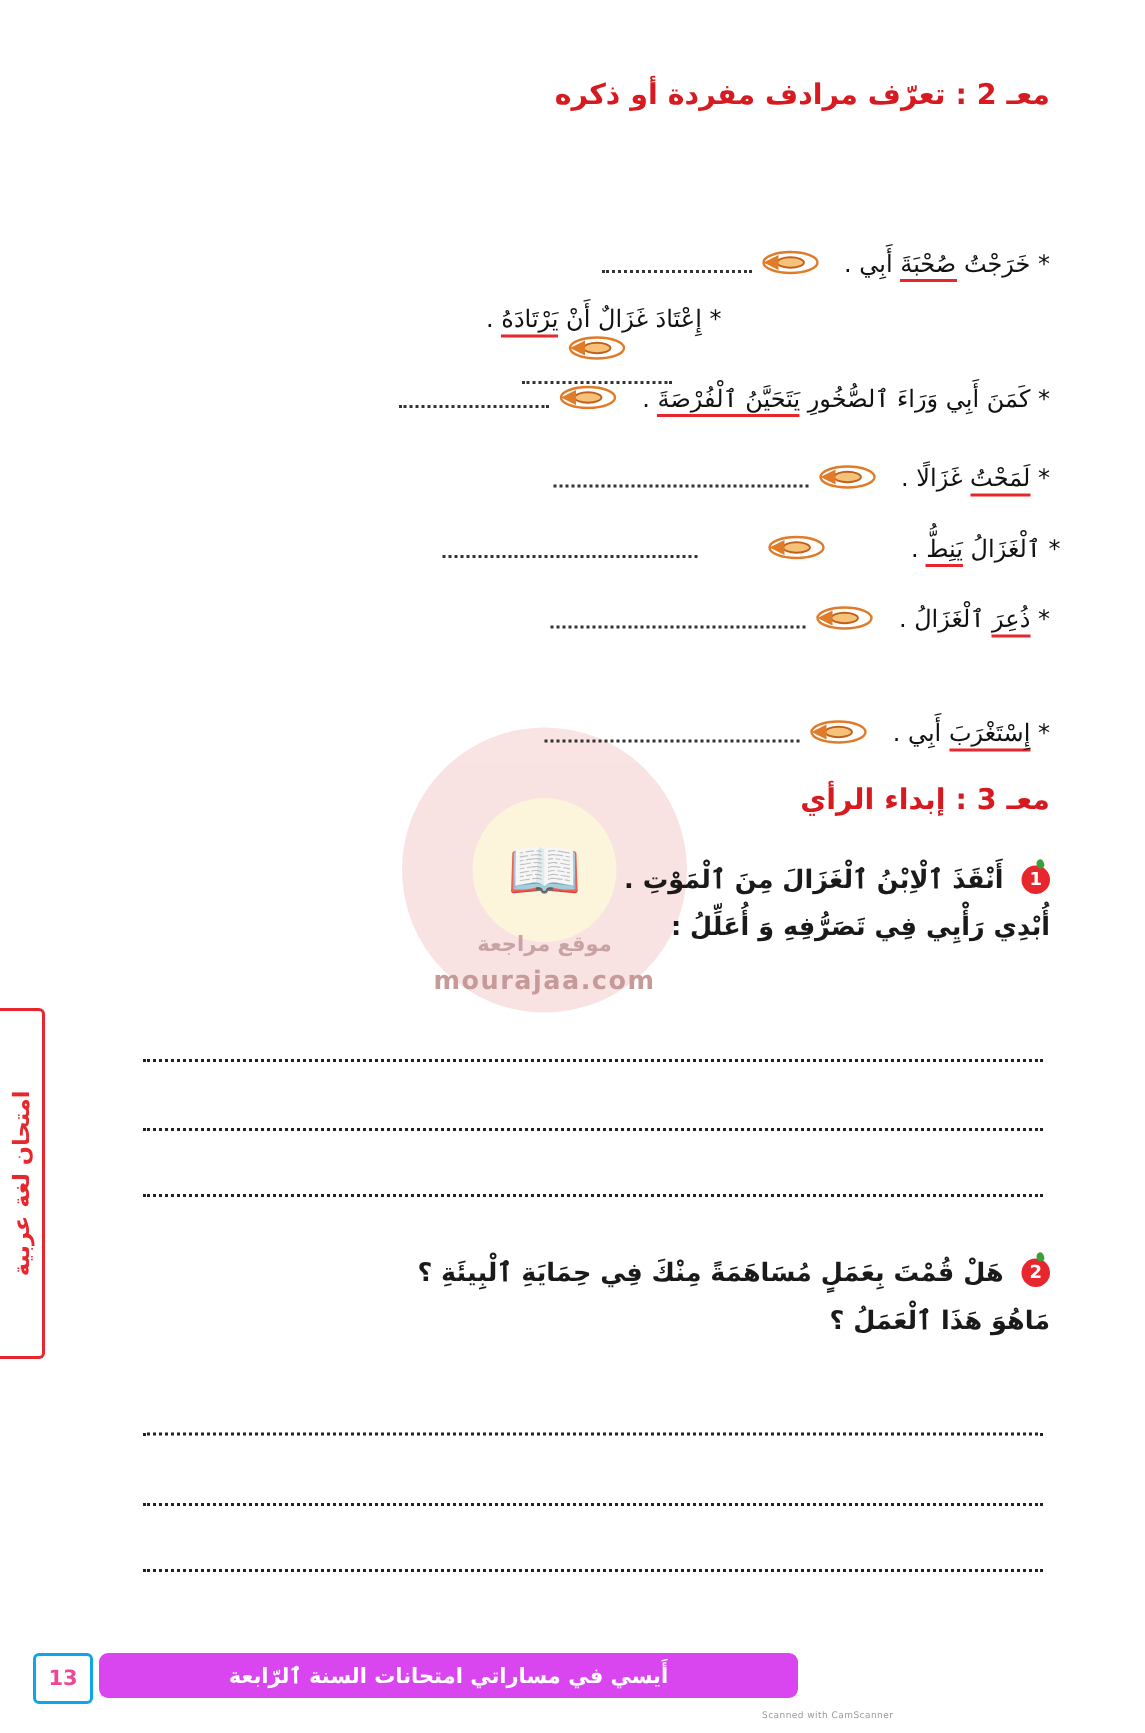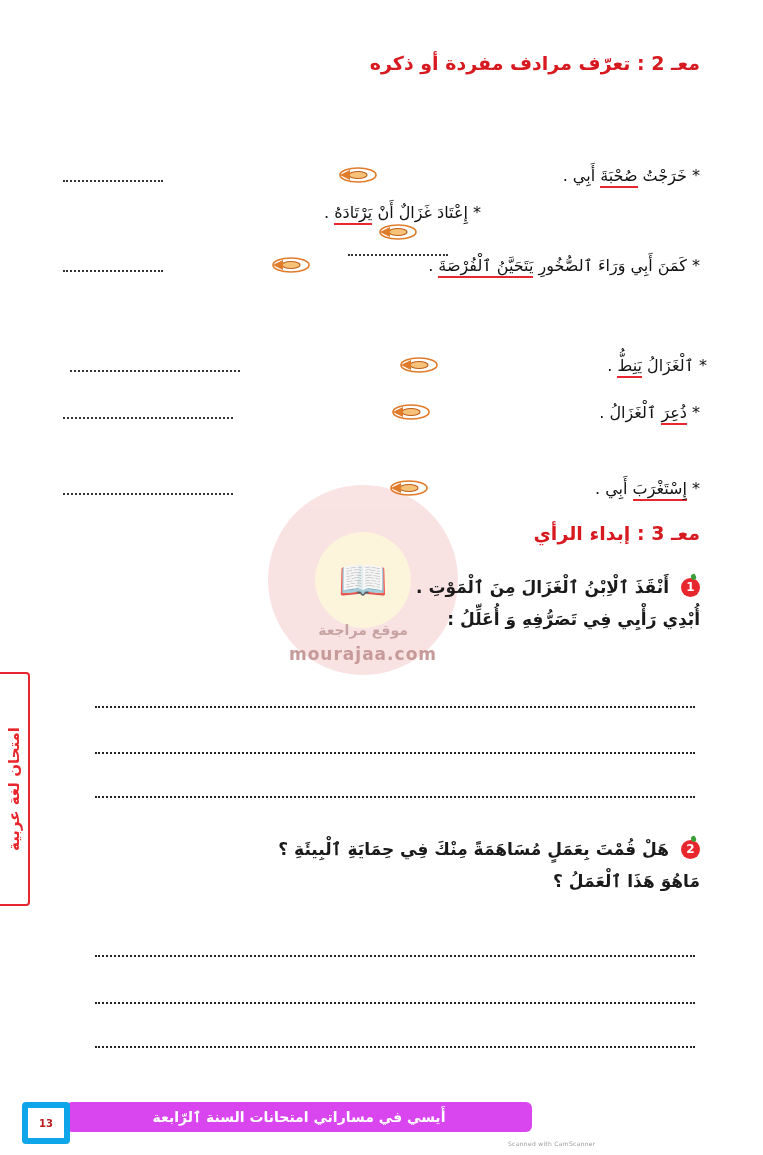--- a/index.html
+++ b/index.html
@@ -59,21 +59,21 @@
 
   
   .item-row{
     position:absolute;
     right:0;
     width:700px;
     height:30px;
     direction:rtl;
     display:flex;
     align-items:center;
-    justify-content:space-between;
+    justify-content:flex-start;
   }
   .item-text{
     font-size:16px;
     white-space:nowrap;
     padding-left:10px;
     color:#111;
   }
   .item-text u{
     text-decoration:none;
     border-bottom:2px solid #e8262d;
@@ -127,24 +127,24 @@
     border-radius:6px;
     display:flex;align-items:center;justify-content:center;
   }
   .footer-bar span{
     color:#fff;font-weight:bold;font-size:14px;white-space:nowrap;
   }
   .page-num{
     position:absolute;
     left:22px;top:1102px;
     width:36px;height:30px;
-    border:6px solid #0ea5e9;
+    border:2px solid #0ea5e9;
     border-radius:4px;
     display:flex;align-items:center;justify-content:center;
-    color:#b91c1c;font-weight:bold;font-size:10px;
+    color:#ec4899;font-weight:bold;font-size:14px;
   }
   .scan-note{
     position:absolute;
     left:508px;top:1140px;
     font-size:6px;color:#999;letter-spacing:.3px;
     white-space:nowrap;
   }
 
   
   .wm{
@@ -233,20 +233,32 @@
       <span>كَمَنَ أَبِي وَرَاءَ ٱلصُّخُورِ </span><u>يَتَحَيَّنُ ٱلْفُرْصَةَ</u><span> .</span>
     </span>
     <svg class="arrow-ico" viewBox="0 0 40 20">
       <ellipse cx="20" cy="10" rx="18" ry="7" fill="none" stroke="#e07b2a" stroke-width="1.6"></ellipse>
       <ellipse cx="20" cy="10" rx="9" ry="3.5" fill="#f6c27a" stroke="#c0601b" stroke-width="1.2"></ellipse>
       <path d="M2 10 L12 5 L12 15 Z" fill="#e07b2a"></path>
     </svg>
     <span class="dots" style="width:100px"></span>
   </div>
 
+  <div class="item-row" style="top:303px;right:63px;width:637px;">
+    <span class="item-text">
+      <span>*</span>
+      <u>لَمَحْتُ</u><span> غَزَالًا .</span>
+    </span>
+    <svg class="arrow-ico" viewBox="0 0 40 20">
+      <ellipse cx="20" cy="10" rx="18" ry="7" fill="none" stroke="#e07b2a" stroke-width="1.6"></ellipse>
+      <ellipse cx="20" cy="10" rx="9" ry="3.5" fill="#f6c27a" stroke="#c0601b" stroke-width="1.2"></ellipse>
+      <path d="M2 10 L12 5 L12 15 Z" fill="#e07b2a"></path>
+    </svg>
+    <span class="dots" style="width:170px"></span>
+  </div>
 
   <div class="item-row" style="top:350px;right:56px;width:637px;gap:40px;">
     <span class="item-text">
       <span>*</span>
       <span>ٱلْغَزَالُ </span><u>يَنِطُّ</u><span> .</span>
     </span>
     <svg class="arrow-ico" viewBox="0 0 40 20">
       <ellipse cx="20" cy="10" rx="18" ry="7" fill="none" stroke="#e07b2a" stroke-width="1.6"></ellipse>
       <ellipse cx="20" cy="10" rx="9" ry="3.5" fill="#f6c27a" stroke="#c0601b" stroke-width="1.2"></ellipse>
       <path d="M2 10 L12 5 L12 15 Z" fill="#e07b2a"></path>

